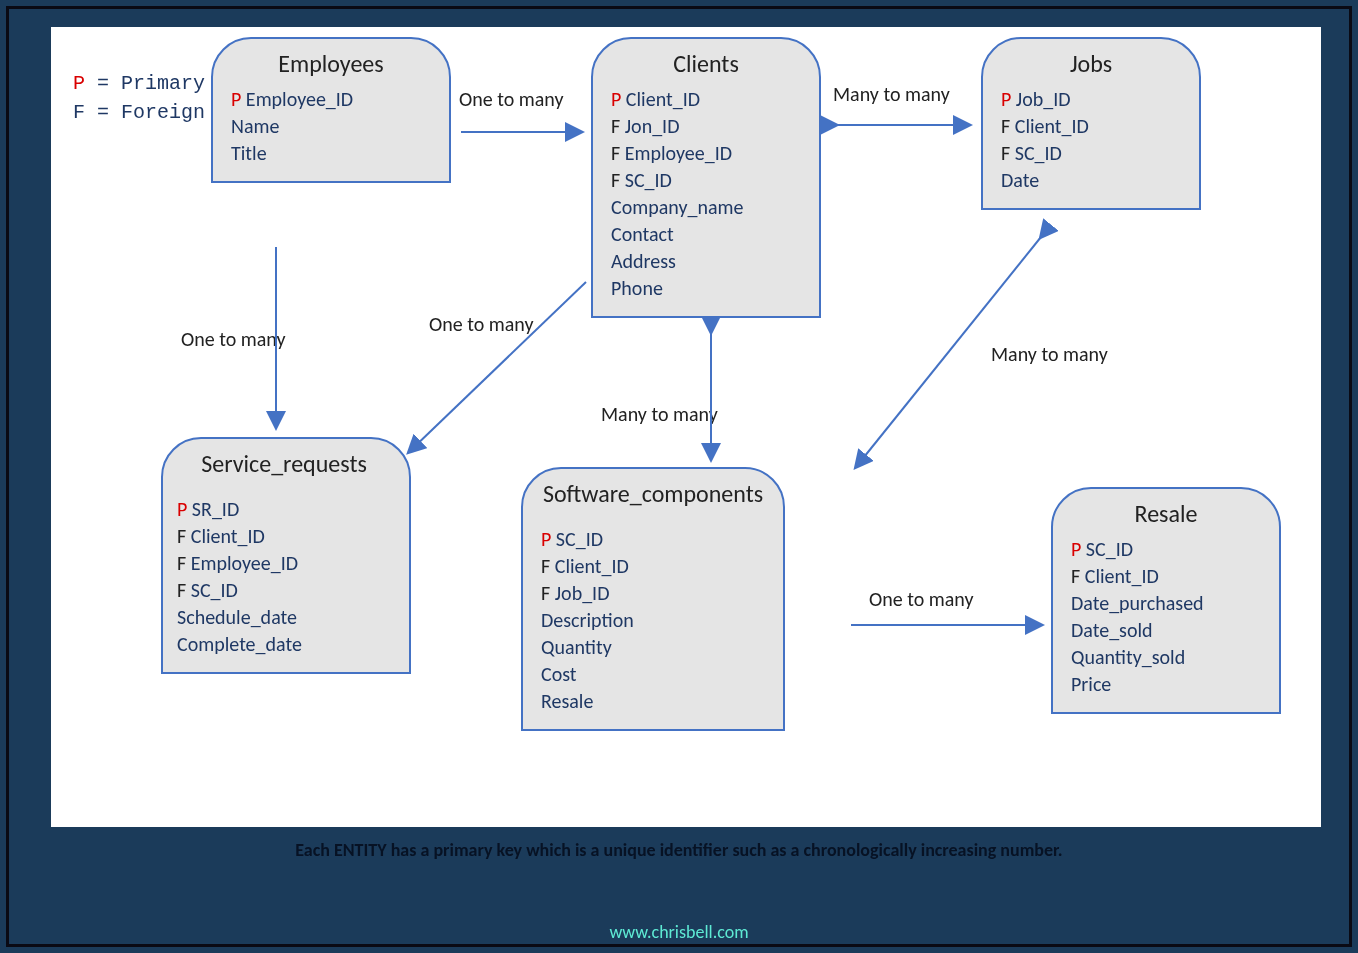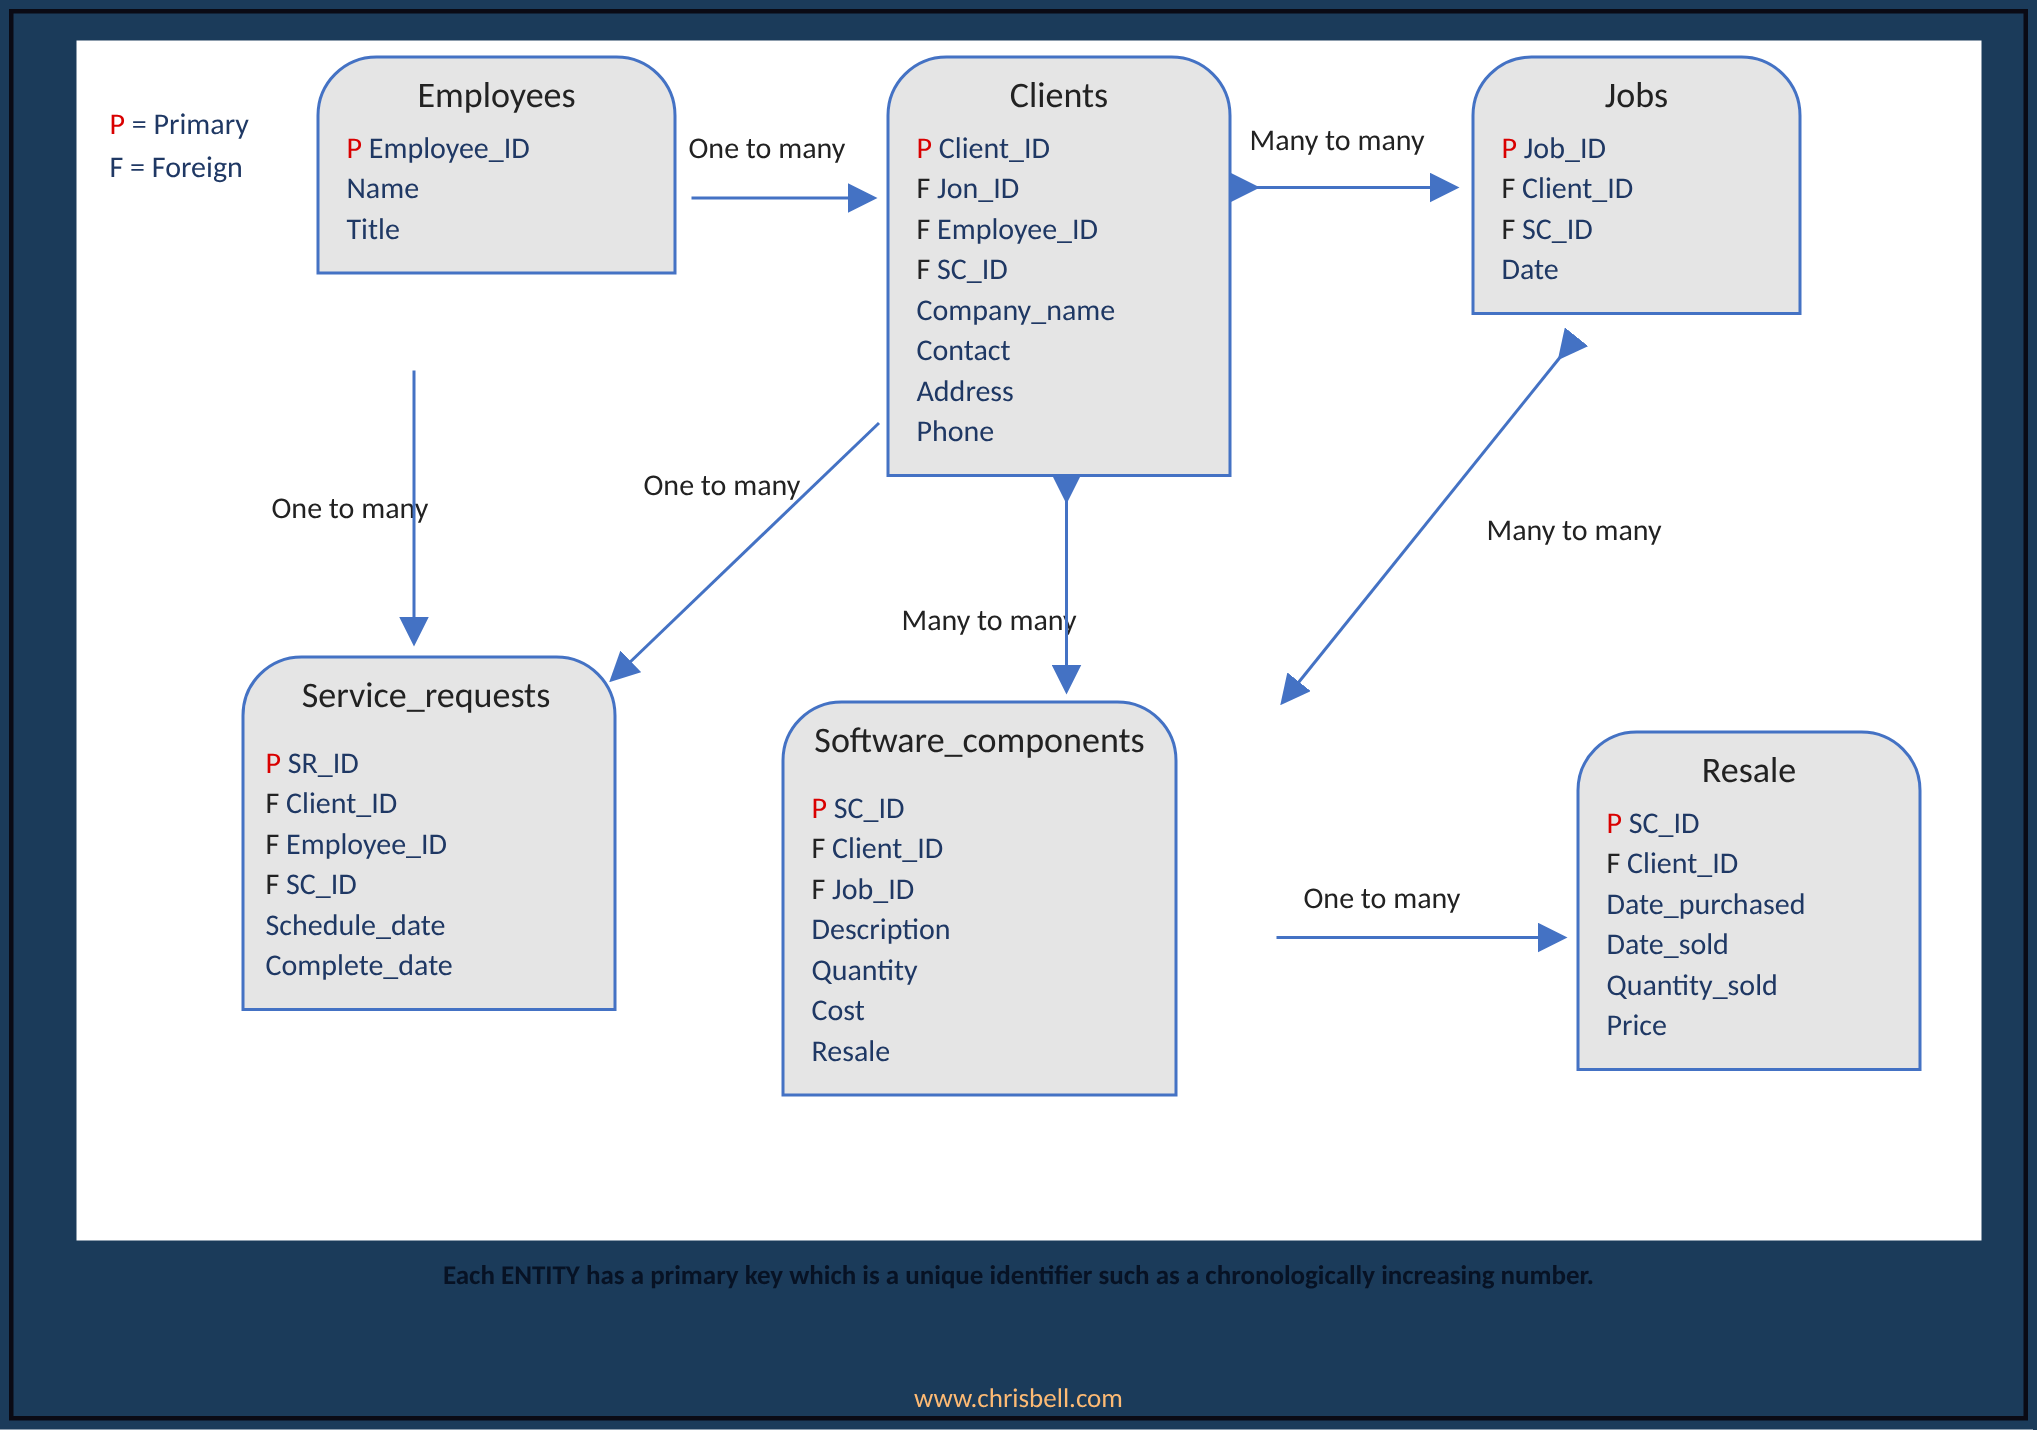--- a/index.html
+++ b/index.html
@@ -42,20 +42,21 @@
     line-height: 1.35;
     white-space: nowrap;
   }
   .key-p { color: #d90000; font-weight: 500; }
   .key-f { color: #222; }
   .legend {
     position: absolute;
     font-size: 20px;
     color: #1f3864;
     line-height: 1.45;
+    font-family: Liberation Mono, monospace;
   }
   .legend .p { color: #d90000; }
   .legend .f { color: #1f3864; }
   .rel-label {
     position: absolute;
     font-size: 20px;
     color: #222;
   }
   .arrow-svg {
     position: absolute;
@@ -67,21 +68,21 @@
     width: 100%;
     text-align: center;
     color: #071224;
     font-size: 18px;
     font-weight: 600;
   }
   .footer-link {
     position: absolute;
     width: 100%;
     text-align: center;
-    color: #fdba74;
+    color: #5eead4;
     font-size: 18px;
     font-weight: 500;
   }
 </style>
 </head>
 <body>
 
 <div class="outer">
   <div class="canvas">
 

